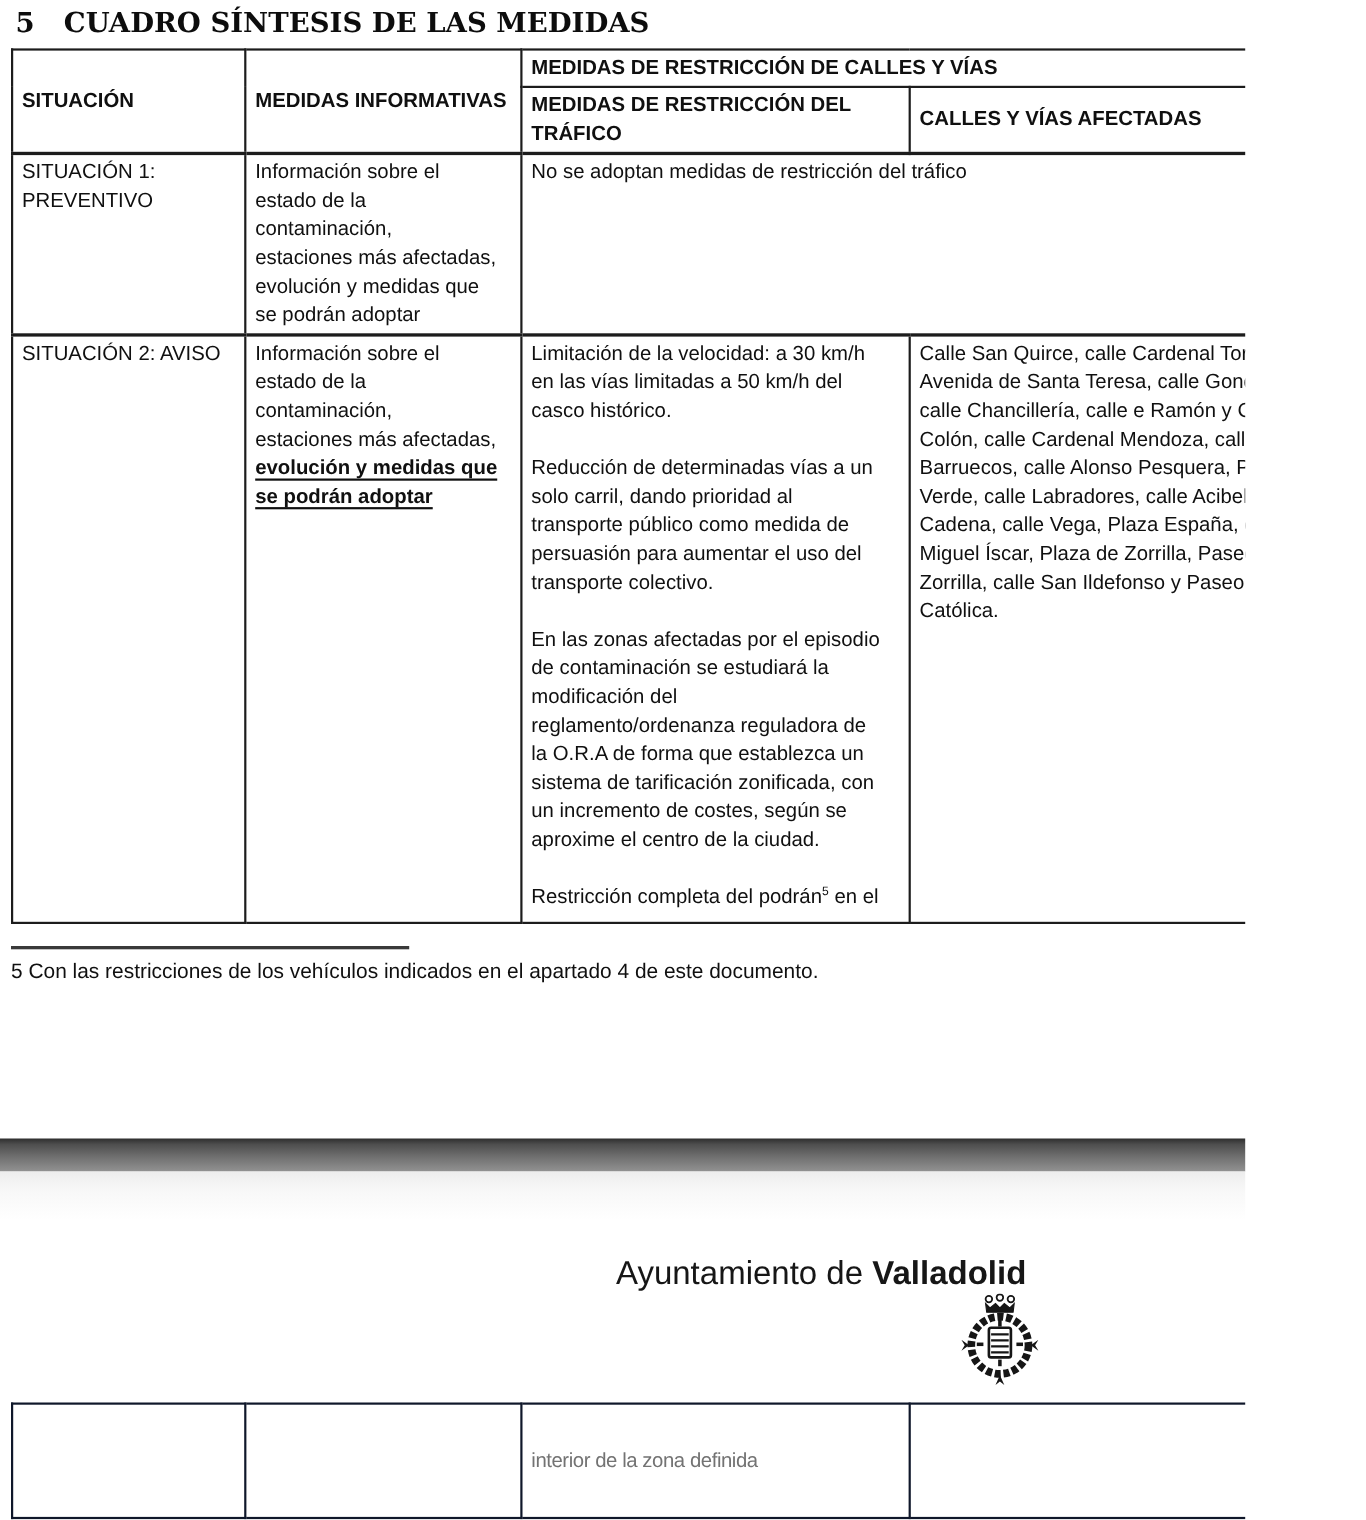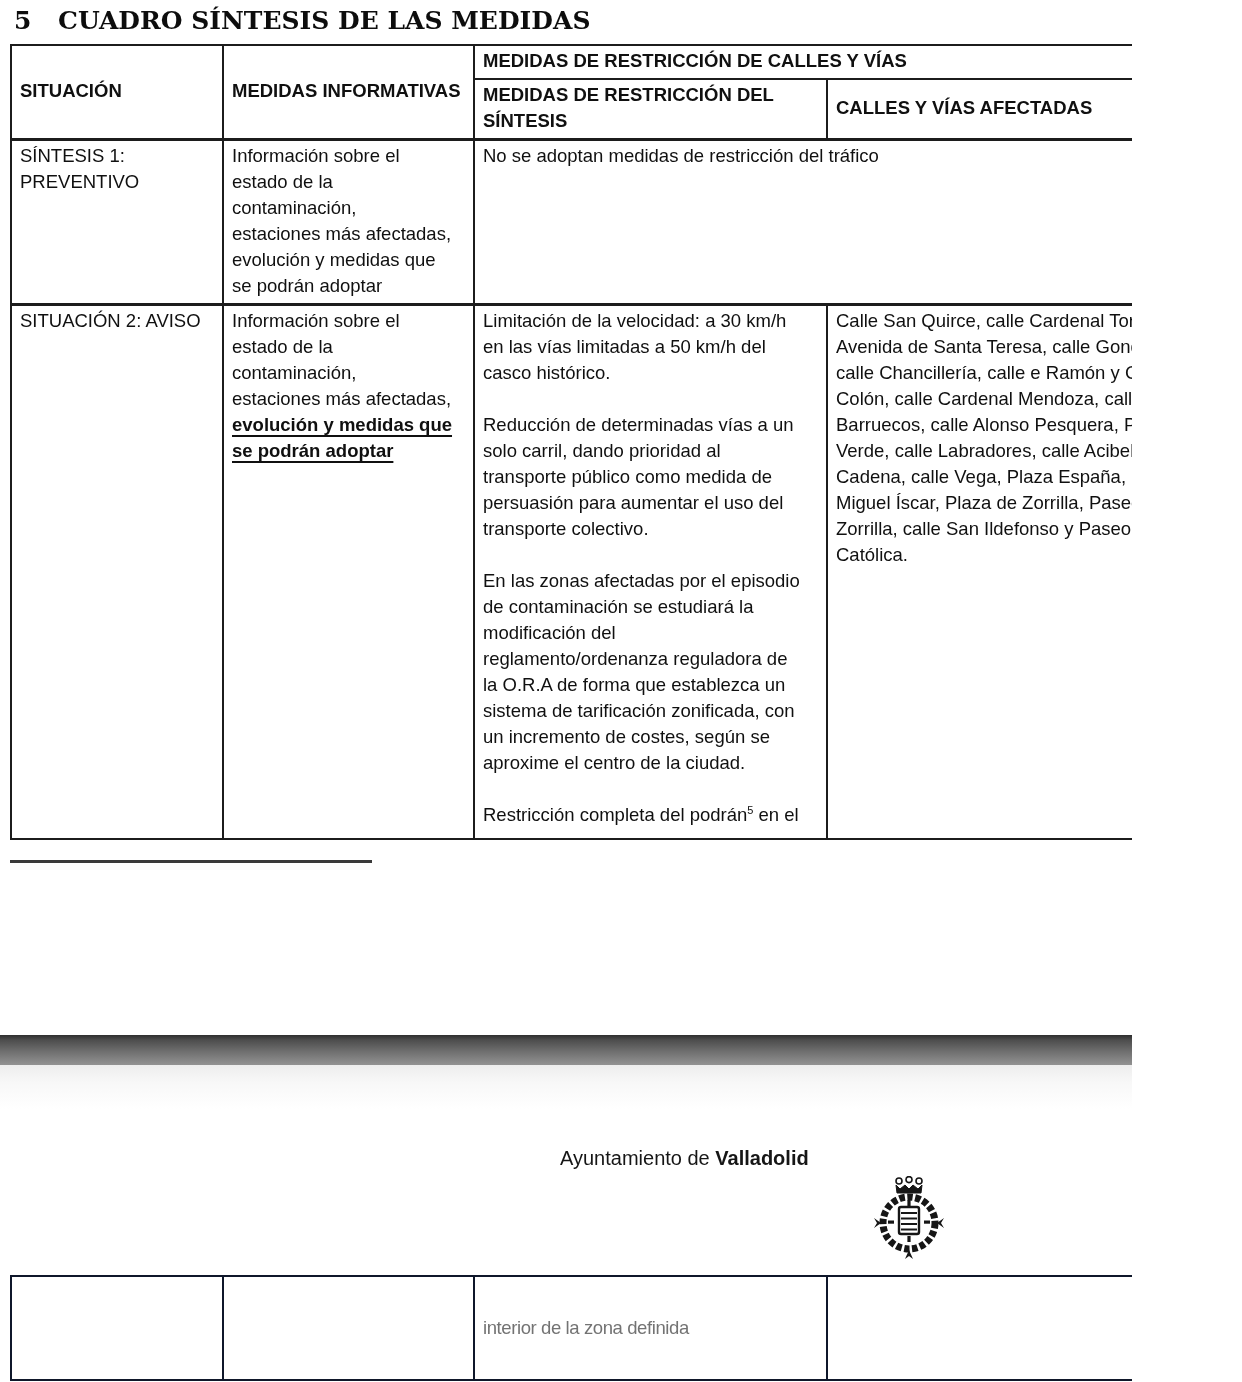--- a/index.html
+++ b/index.html
@@ -47,21 +47,21 @@
     position:absolute;left:0;top:1035px;width:1242px;height:30px;
     background:linear-gradient(180deg,#2e2e2e 0%,#4e4e4e 18%,#6f6f6f 55%,#929292 100%);
   }
   .page-divider-glow{
     position:absolute;left:0;top:1065px;width:1242px;height:44px;
     background:linear-gradient(180deg,#ededed 0%,#f8f8f8 40%,#ffffff 100%);
   }
   
   .org-line{
     position:absolute;left:560px;top:1141px;
-    font-size:20px;line-height:34px;color:#161616;white-space:nowrap;
+    font-size:30px;line-height:34px;color:#161616;white-space:nowrap;
   }
   .dept-block{
     position:absolute;left:561px;top:1200px;width:340px;
     font-size:20px;line-height:25px;color:#161616;white-space:pre-line;
   }
   .coat{position:absolute;left:872px;top:1176px;width:74px;height:84px;}
   
   table.continuation{
     position:absolute;left:10px;top:1275px;width:1223px;
     border-collapse:collapse;table-layout:fixed;
@@ -88,27 +88,27 @@
         <col style="width:353px">
         <col style="width:407px">
     </colgroup>
     <thead>
       <tr style="height:30px">
         <th rowspan="2" class="center" style="width:212px">SITUACIÓN</th>
         <th rowspan="2" class="center">MEDIDAS INFORMATIVAS</th>
         <th colspan="2" class="center">MEDIDAS DE RESTRICCIÓN DE CALLES Y VÍAS</th>
       </tr>
       <tr style="height:50px">
-        <th>MEDIDAS DE RESTRICCIÓN DEL SÍNTESIS</th>
+        <th>MEDIDAS DE RESTRICCIÓN DEL TRÁFICO</th>
         <th>CALLES Y VÍAS AFECTADAS</th>
       </tr>
     </thead>
     <tbody>
       <tr class="row-sep" style="height:163px">
-        <td class="v-mid bold preline">SÍNTESIS 1:
+        <td class="v-mid bold preline">SITUACIÓN 1:
 PREVENTIVO</td>
         <td class="preline">Información sobre el
 estado de la
 contaminación,
 estaciones más afectadas,
 evolución y medidas que
 se podrán adoptar</td>
         <td colspan="2" class="v-mid center">No se adoptan medidas de restricción del tráfico</td>
       </tr>
       <tr class="row-sep" style="height:534px">
@@ -145,20 +145,21 @@
 Verde, calle Labradores, calle Acibelas, calle
 Cadena, calle Vega, Plaza España, calle
 Miguel Íscar, Plaza de Zorrilla, Paseo de
 Zorrilla, calle San Ildefonso y Paseo Isabel la
 Católica.</td>
       </tr>
     </tbody>
   </table>
 
   <div class="footnote-rule"></div>
+  <div class="footnote-text">5 Con las restricciones de los vehículos indicados en el apartado 4 de este documento.</div>
 
   <div class="page-divider"></div>
   <div class="page-divider-glow"></div>
 
   <div class="org-line">
     <span>Ayuntamiento de </span><span class="bold">Valladolid</span>
   </div>
 
   <svg class="coat" viewBox="0 0 74 84" aria-hidden="true">
 

